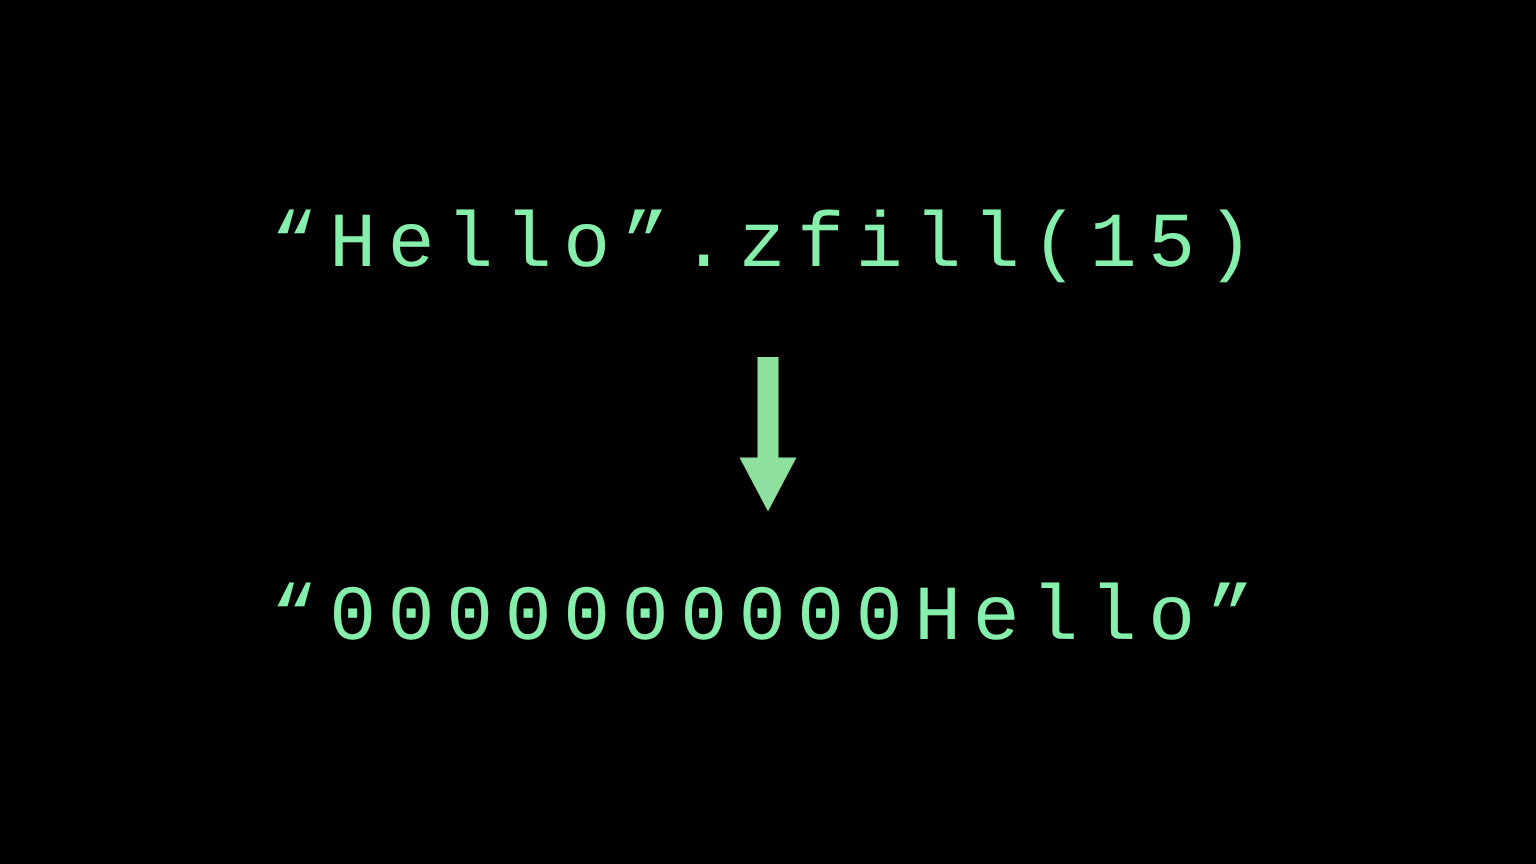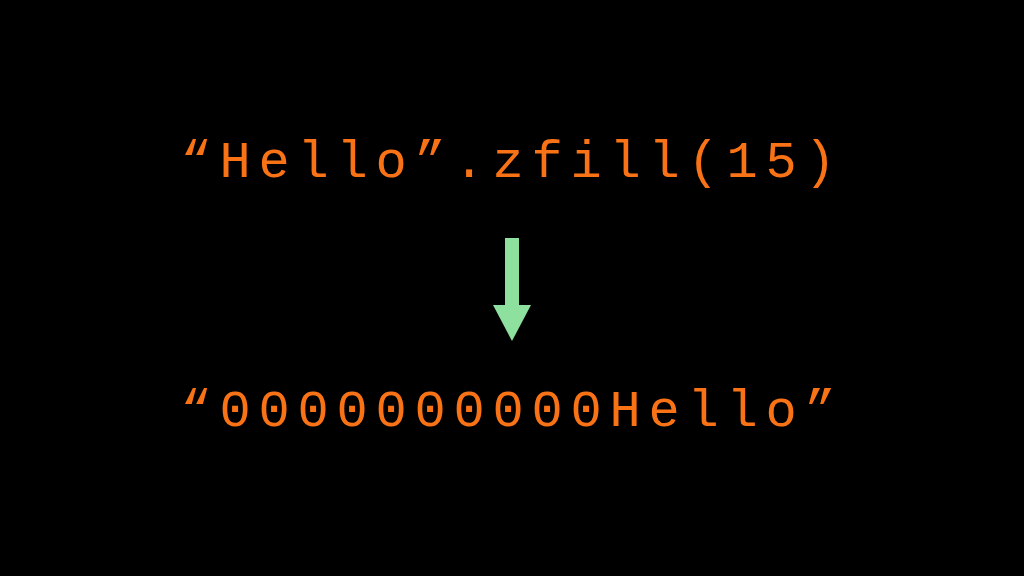--- a/index.html
+++ b/index.html
@@ -12,21 +12,21 @@
       height: 576px;
       background-color: #000000;
       display: flex;
       flex-direction: column;
       align-items: center;
       justify-content: center;
       gap: 40px;
       font-family: 'Menlo', 'Monaco', 'Consolas', 'Courier New', monospace;
     }
     .code-text {
-      color: #f97316;
+      color: #86efac;
       font-size: 52px;
       font-weight: 400;
       letter-spacing: 0.15em;
       white-space: nowrap;
     }
     .arrow-container {
       display: flex;
       align-items: center;
       justify-content: center;
     }

